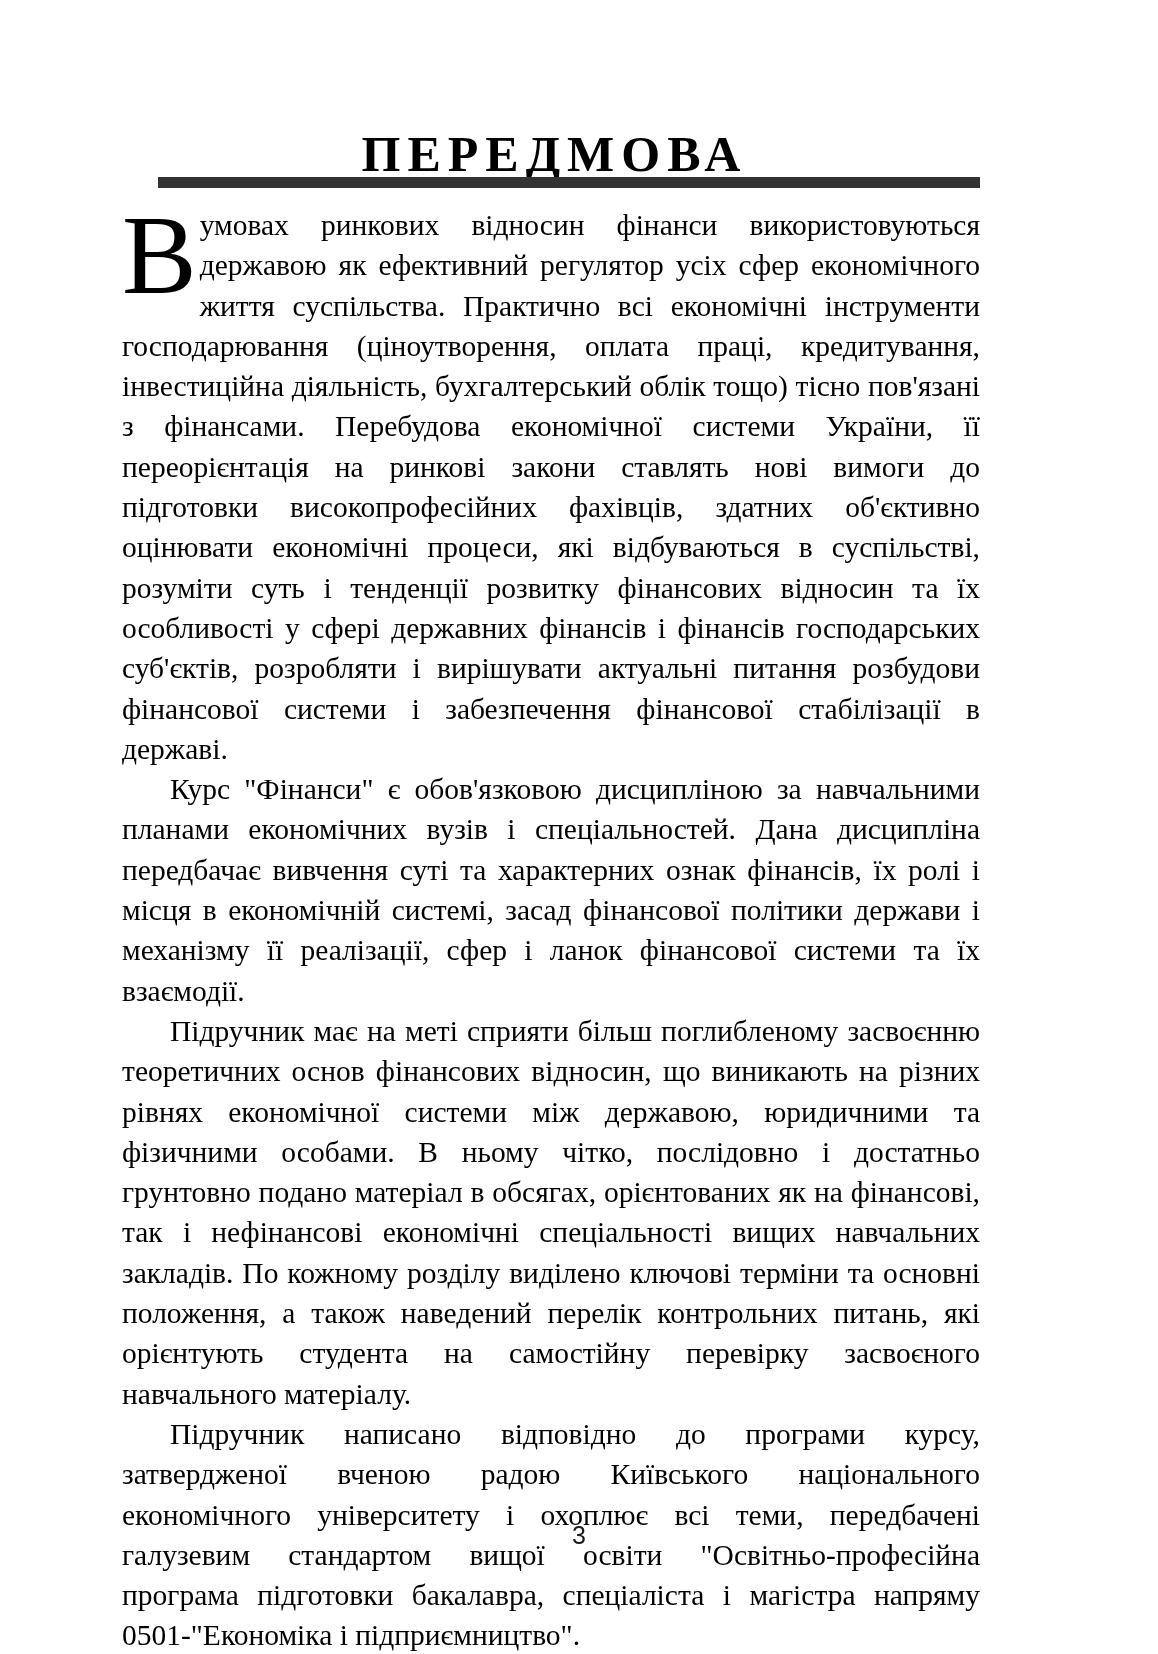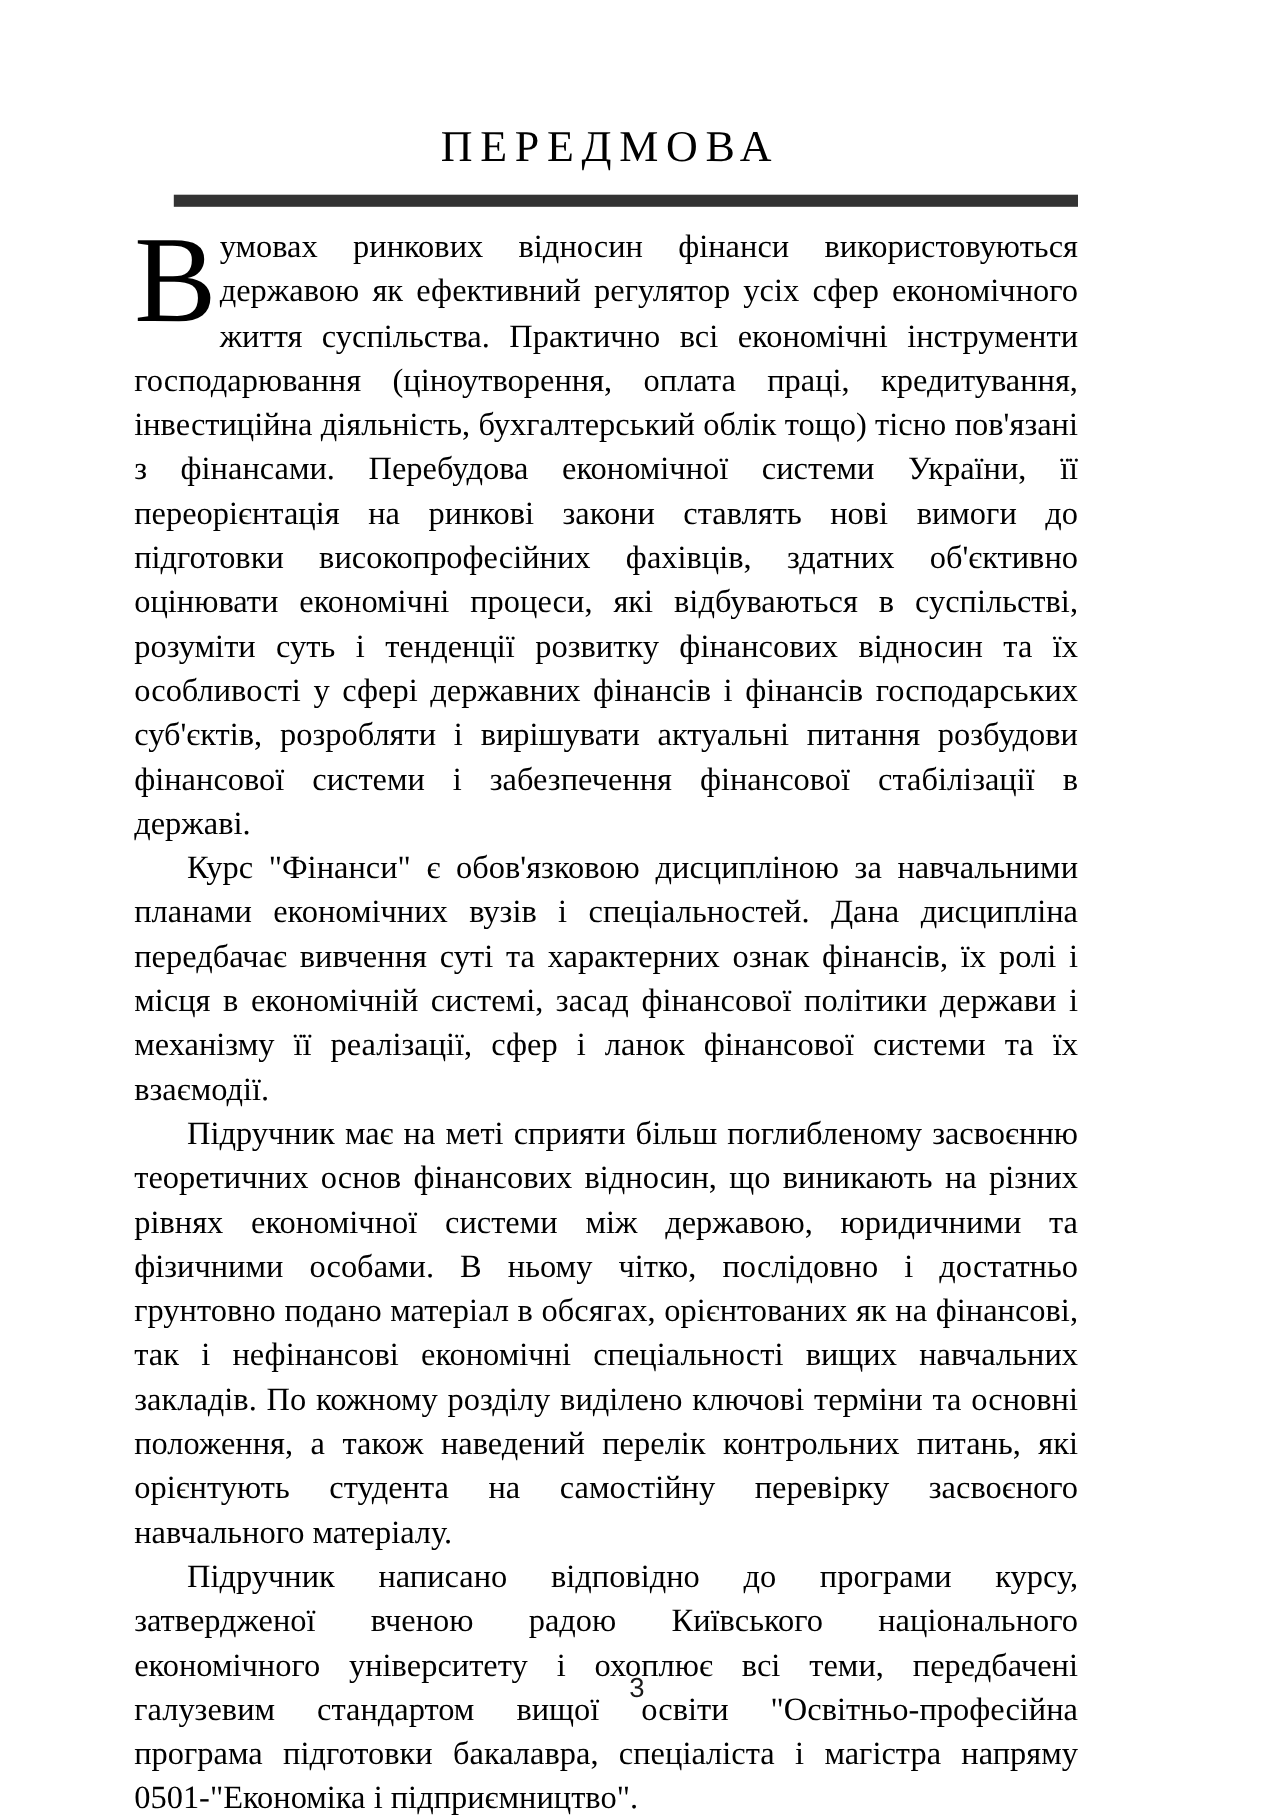--- a/index.html
+++ b/index.html
@@ -25,27 +25,27 @@
   .title-block {
     position: absolute;
     left: 122px;
     top: 112px;
     width: 858px;
     text-align: center;
   }
 
   .page-title {
     font-family: "Liberation Serif", "DejaVu Serif", serif;
-    font-weight: normal;
-    font-size: 40px;
+    font-weight: bold;
+    font-size: 50px;
     line-height: 1.05;
     letter-spacing: 7px;
     text-indent: 7px;
     color: #000000;
-    margin: 0;
+    margin: 16px;
     white-space: nowrap;
   }
 
   
   .title-rule {
     position: absolute;
     left: 158px;
     top: 177px;
     width: 822px;
     height: 11px;

